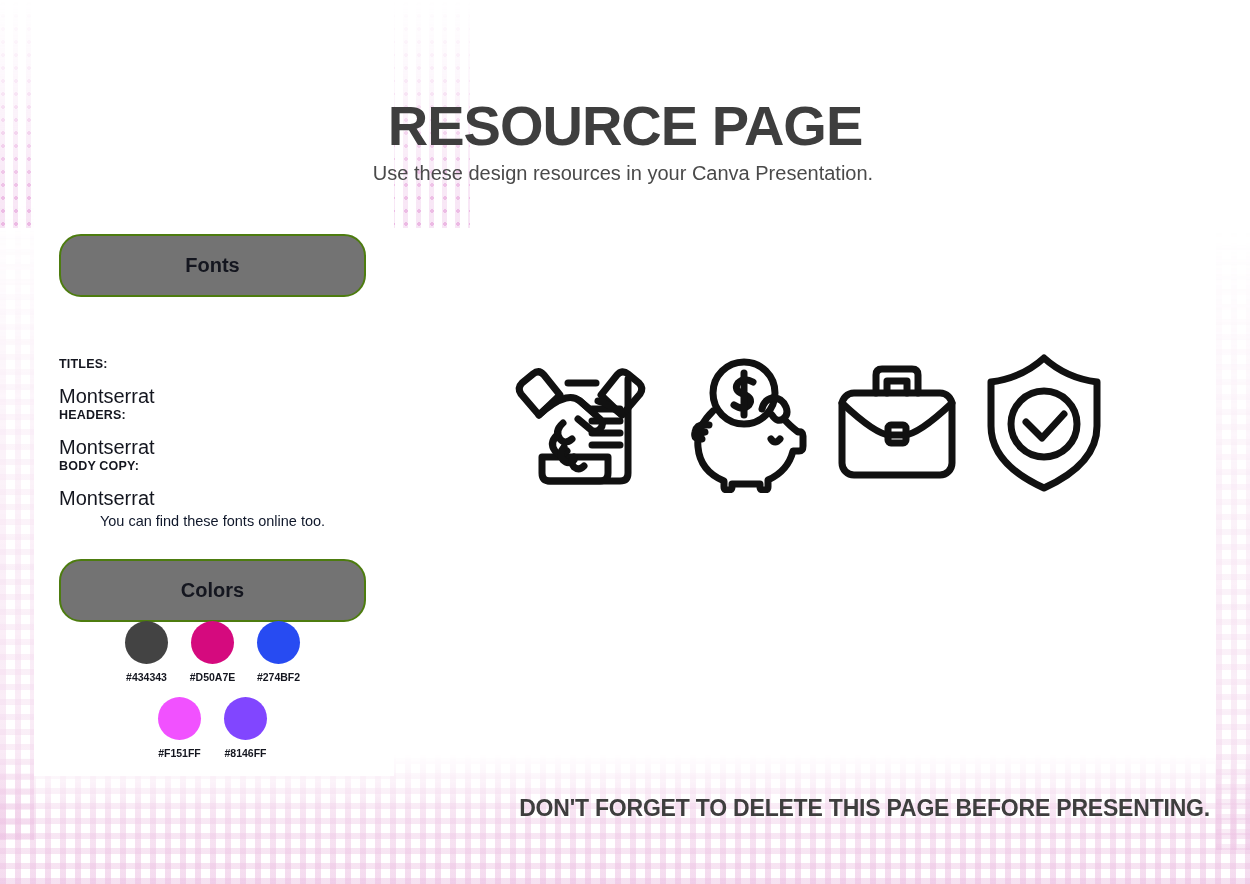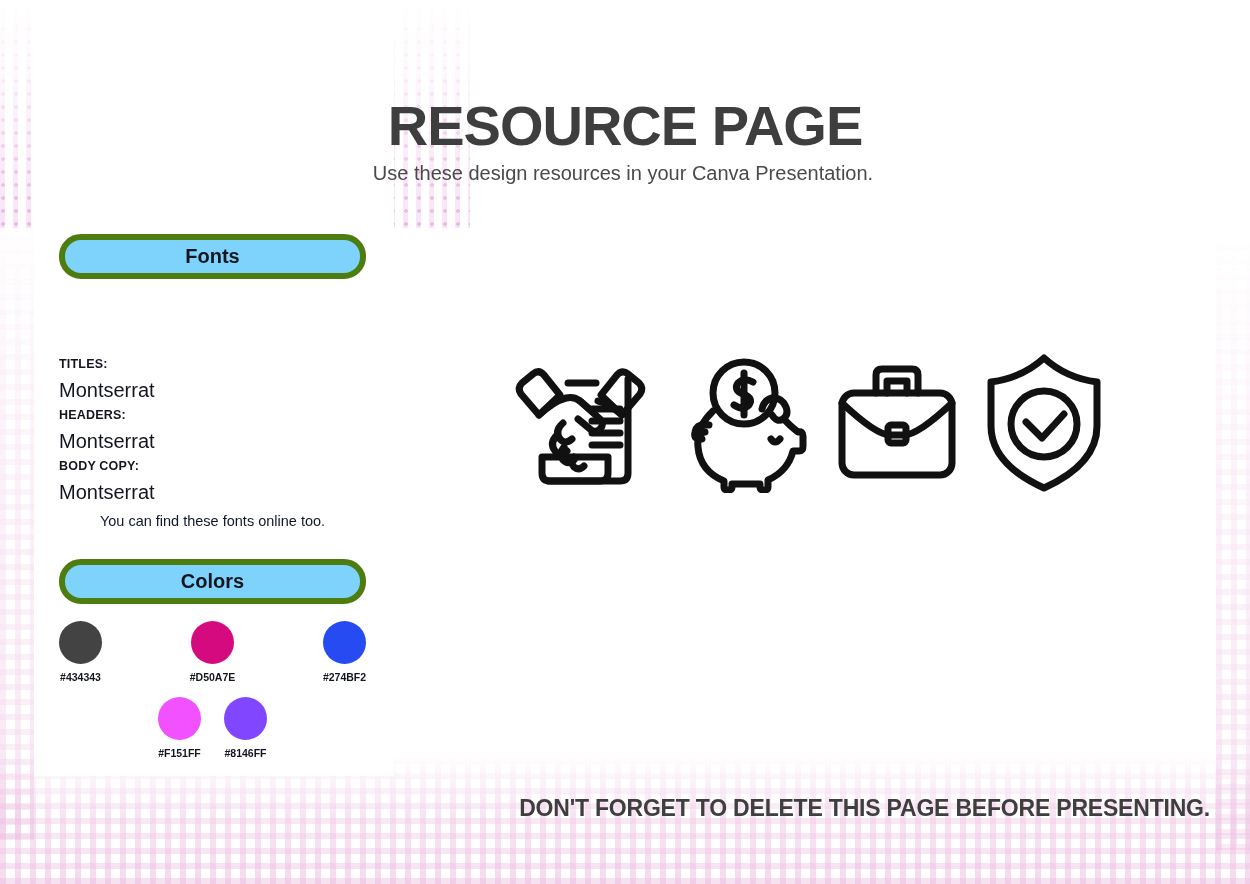--- a/index.html
+++ b/index.html
@@ -100,27 +100,27 @@
     position: absolute;
     top: 162px; left: 0; right: 4px;
     text-align: center;
     font-size: 20px;
     color: #4a4a4a;
     font-weight: 400;
   }
 
   .pill {
     position: absolute;
-    border: 6px solid #4d7c0f;
+    border: 2px solid #4d7c0f;
     border-radius: 22px;
-    height: 45px;
+    height: 63px;
     display: flex;
     align-items: center;
     justify-content: center;
-    background: #7dd3fc;
+    background: #737373;
     font-size: 20px;
     font-weight: 700;
     color: #14161f;
   }
 
   #fonts-pill { left: 59px; top: 234px; width: 307px; }
   #colors-pill { left: 59px; top: 559px; width: 307px; }
   #design-pill { left: 659px; top: 234px; width: 307px; }
 
   
@@ -145,39 +145,39 @@
     letter-spacing: .2px;
     color: #14161f;
     display: block;
   }
   .font-row .fr-value {
     font-size: 20px;
     font-weight: 400;
     color: #14161f;
     display: block;
     line-height: 23px;
-    margin-top: 8px;
+    margin-top: 14px;
   }
   #font-row-0 { top: 357px; }
   #font-row-1 { top: 408px; }
   #font-row-2 { top: 459px; }
 
   #fonts-outro {
     position: absolute;
     left: 59px; top: 513px; width: 307px;
     text-align: center;
     font-size: 14.5px;
     color: #0f172a;
   }
 
   
   #swatch-row-1 {
     position: absolute;
     left: 59px; top: 621px; width: 307px;
-    display: flex; justify-content: space-between; gap: 23px;
+    display: flex; justify-content: center; gap: 23px;
   }
   #swatch-row-2 {
     position: absolute;
     left: 59px; top: 697px; width: 307px;
     display: flex; justify-content: center; gap: 23px;
   }
   .swatch {
     width: 43px;
     display: flex;
     flex-direction: column;

